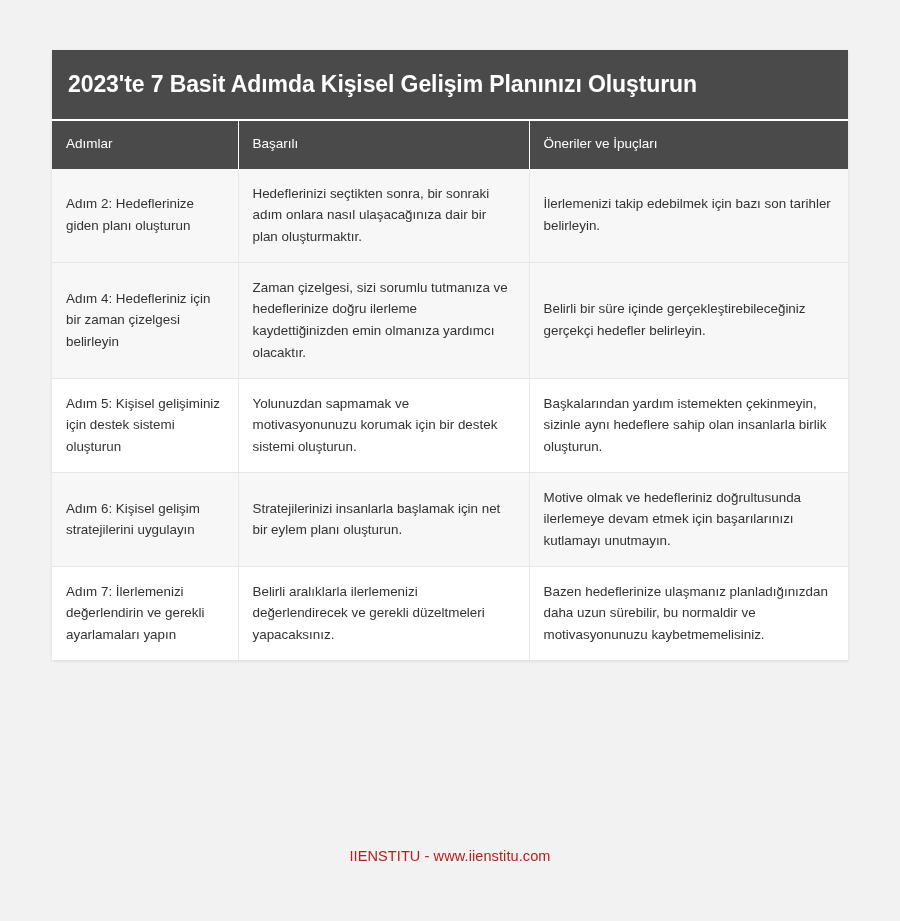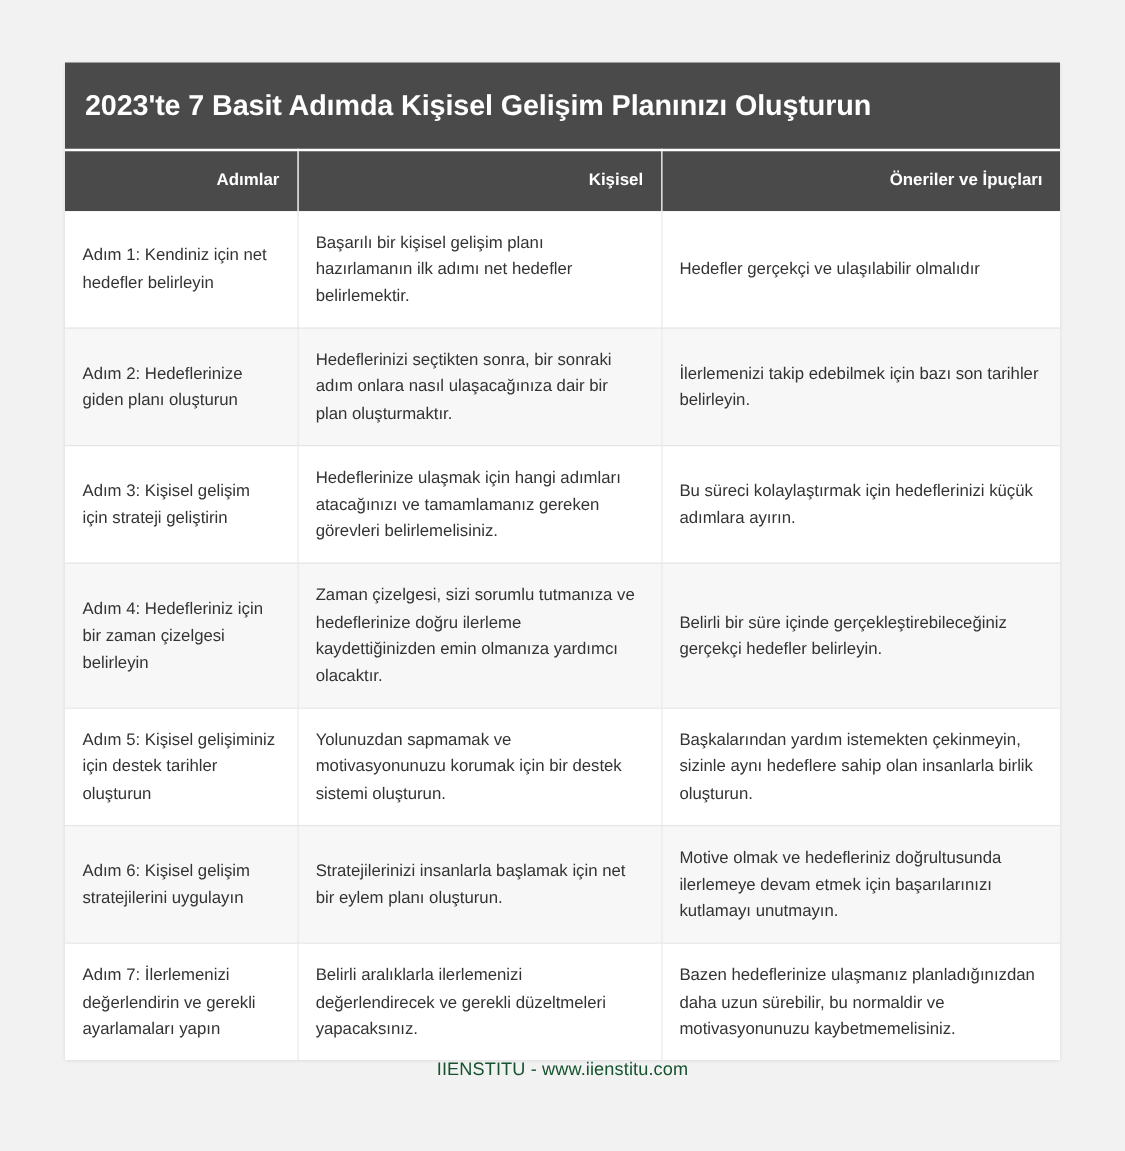--- a/index.html
+++ b/index.html
@@ -51,22 +51,22 @@
     text-align: left;
     border-bottom: 2px solid #ffffff;
     line-height: 1.15;
   }
 
   
   thead.colheads th {
     background: #4a4a4a;
     color: #ffffff;
     font-size: 13.5px;
-    font-weight: bold;
-    text-align: right;
+    font-weight: normal;
+    text-align: left;
     padding: 15px 14px 16px 14px;
     border-right: 1px solid #ffffff;
     vertical-align: middle;
     line-height: 1.2;
   }
   thead.colheads th:last-child {
     border-right: none;
     margin-top: 20px;
   }
 
@@ -98,21 +98,21 @@
   col.c3 { width: 319px; }
 
   
   .footer {
     position: absolute;
     left: 0;
     top: 848px;
     width: 900px;
     text-align: center;
     font-size: 14.5px;
-    color: #14532d;
+    color: #b91c1c;
     letter-spacing: 0.1px;
   }
 </style>
 </head>
 <body>
 
 <div class="page">
 
   <div class="table-wrap">
     <table class="infotable">
@@ -124,48 +124,38 @@
 
       <thead>
         <tr>
           <th class="title-cell" colspan="3">2023'te 7 Basit Adımda Kişisel Gelişim Planınızı Oluşturun</th>
         </tr>
       </thead>
 
       <thead class="colheads">
         <tr>
           <th>Adımlar</th>
-          <th>Kişisel</th>
+          <th>Başarılı</th>
           <th>Öneriler ve İpuçları</th>
         </tr>
       </thead>
 
       <tbody class="rows">
-        <tr>
-          <td>Adım 1: Kendiniz için net hedefler belirleyin</td>
-          <td>Başarılı bir kişisel gelişim planı hazırlamanın ilk adımı net hedefler belirlemektir.</td>
-          <td>Hedefler gerçekçi ve ulaşılabilir olmalıdır</td>
-        </tr>
         <tr class="alt">
           <td>Adım 2: Hedeflerinize giden planı oluşturun</td>
           <td>Hedeflerinizi seçtikten sonra, bir sonraki adım onlara nasıl ulaşacağınıza dair bir plan oluşturmaktır.</td>
           <td>İlerlemenizi takip edebilmek için bazı son tarihler belirleyin.</td>
-        </tr>
-        <tr>
-          <td>Adım 3: Kişisel gelişim için strateji geliştirin</td>
-          <td>Hedeflerinize ulaşmak için hangi adımları atacağınızı ve tamamlamanız gereken görevleri belirlemelisiniz.</td>
-          <td>Bu süreci kolaylaştırmak için hedeflerinizi küçük adımlara ayırın.</td>
         </tr>
         <tr class="alt">
           <td>Adım 4: Hedefleriniz için bir zaman çizelgesi belirleyin</td>
           <td>Zaman çizelgesi, sizi sorumlu tutmanıza ve hedeflerinize doğru ilerleme kaydettiğinizden emin olmanıza yardımcı olacaktır.</td>
           <td>Belirli bir süre içinde gerçekleştirebileceğiniz gerçekçi hedefler belirleyin.</td>
         </tr>
         <tr>
-          <td>Adım 5: Kişisel gelişiminiz için destek tarihler oluşturun</td>
+          <td>Adım 5: Kişisel gelişiminiz için destek sistemi oluşturun</td>
           <td>Yolunuzdan sapmamak ve motivasyonunuzu korumak için bir destek sistemi oluşturun.</td>
           <td>Başkalarından yardım istemekten çekinmeyin, sizinle aynı hedeflere sahip olan insanlarla birlik oluşturun.</td>
         </tr>
         <tr class="alt">
           <td>Adım 6: Kişisel gelişim stratejilerini uygulayın</td>
           <td>Stratejilerinizi insanlarla başlamak için net bir eylem planı oluşturun.</td>
           <td>Motive olmak ve hedefleriniz doğrultusunda ilerlemeye devam etmek için başarılarınızı kutlamayı unutmayın.</td>
         </tr>
         <tr>
           <td>Adım 7: İlerlemenizi değerlendirin ve gerekli ayarlamaları yapın</td>

